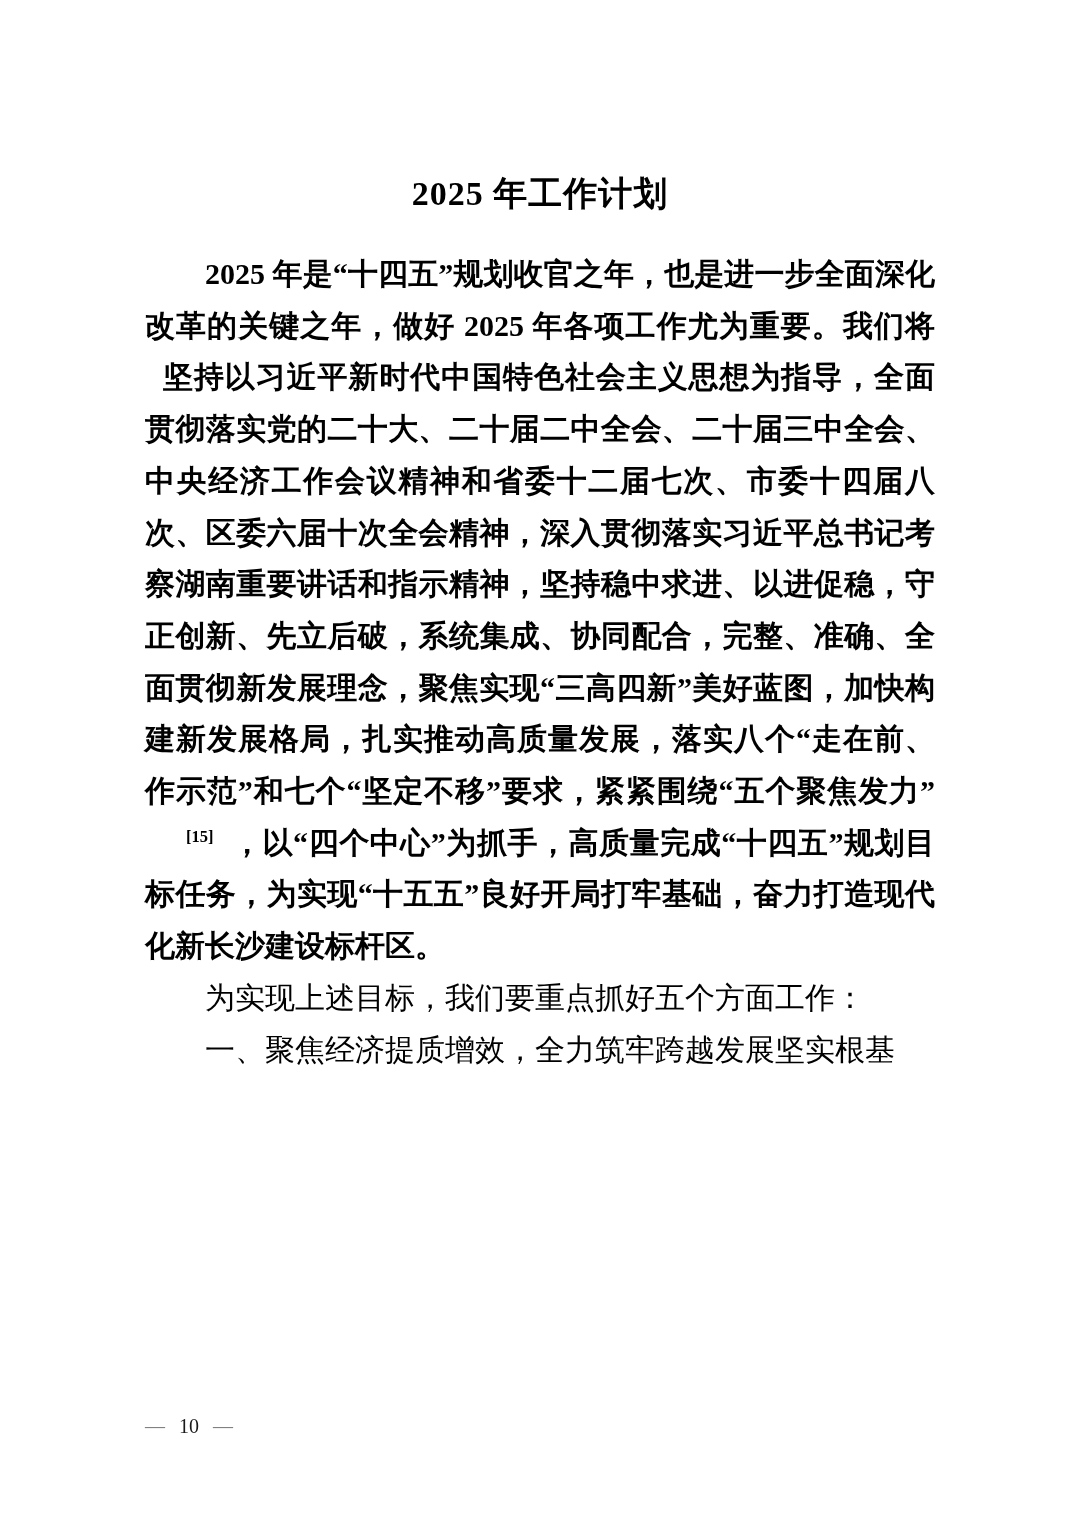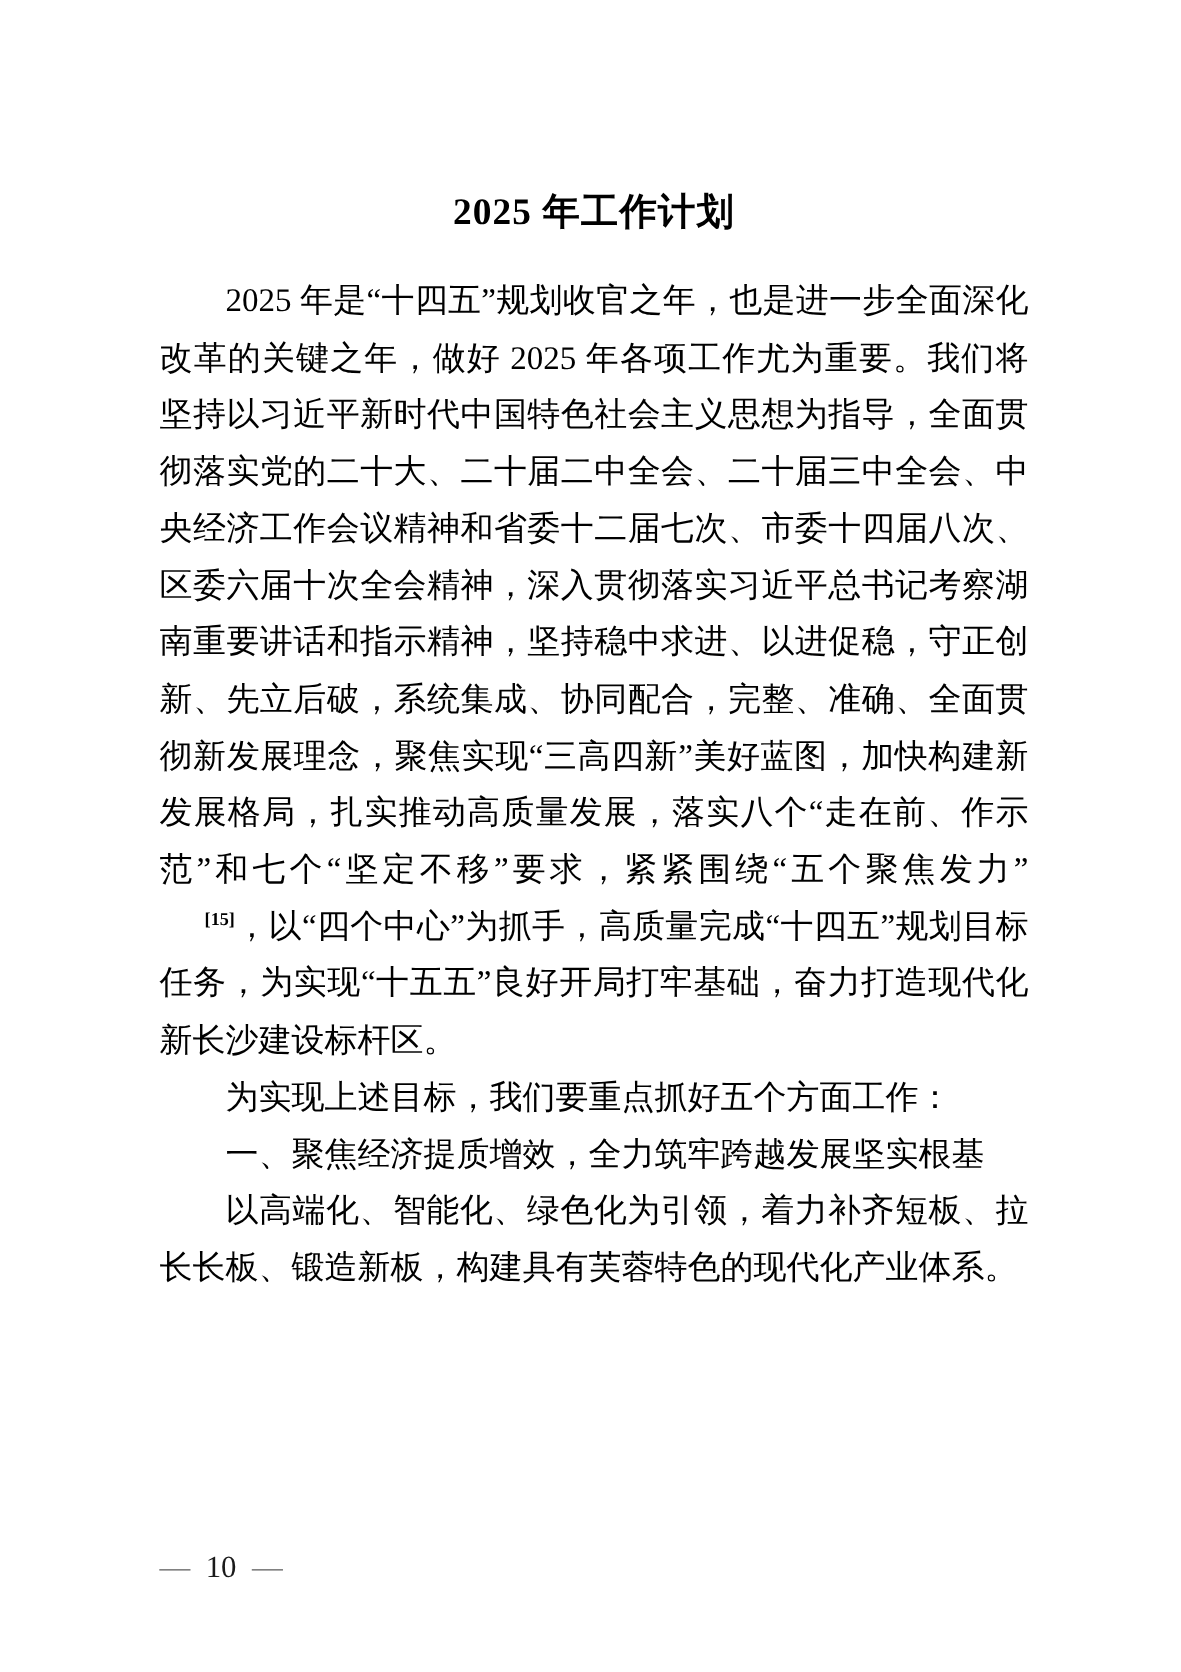--- a/index.html
+++ b/index.html
@@ -39,24 +39,25 @@
   p.body-para {
     margin: 0;
     font-size: 30px;
     line-height: 51.7px;
     text-align: justify;
     text-justify: inter-character;
     text-indent: 2em;
     font-family: "Liberation Serif", "DejaVu Serif", serif;
   }
   .seg-normal {
-    font-weight: 400;
+    font-weight: 700;
   }
   .seg-bold-kai {
-    font-weight: 400;
+    font-weight: 700;
+    margin-left: 18px;
   }
   sup.footnote-ref {
     font-size: 0.55em;
     line-height: 0;
     vertical-align: super;
     font-weight: 700;
     margin-left: 41px;
   }
   h2.section-heading {
     margin: 0;
@@ -64,21 +65,21 @@
     line-height: 51.7px;
     font-weight: 400;
     text-indent: 2em;
     text-align: justify;
     font-family: "Liberation Sans", "DejaVu Sans", sans-serif;
   }
   .page-footer {
     position: absolute;
     left: 145px;
     top: 1406px;
-    font-size: 28px;
+    font-size: 20px;
     line-height: 40px;
     font-family: "Liberation Serif", "DejaVu Serif", serif;
     color: #1a1a1a;
     white-space: pre;
   }
   .page-footer .dash {
     color: #7a7a7a;
     letter-spacing: 0;
   }
   .page-footer .num {
@@ -94,18 +95,17 @@
 
     <h1 class="doc-title">2025 年工作计划</h1>
 
     <p class="body-para"><span class="seg-normal">2025 年是“十四五”规划收官之年，也是进一步全面深化改革的关键之年，做好 2025 年各项工作尤为重要。我们将</span><span class="seg-bold-kai">坚持以习近平新时代中国特色社会主义思想为指导，全面贯彻落实党的二十大、二十届二中全会、二十届三中全会、中央经济工作会议精神和省委十二届七次、市委十四届八次、区委六届十次全会精神，深入贯彻落实习近平总书记考察湖南重要讲话和指示精神，坚持稳中求进、以进促稳，守正创新、先立后破，系统集成、协同配合，完整、准确、全面贯彻新发展理念，聚焦实现“三高四新”美好蓝图，加快构建新发展格局，扎实推动高质量发展，落实八个“走在前、作示范”和七个“坚定不移”要求，紧紧围绕“五个聚焦发力”</span><sup class="footnote-ref">[15]</sup><span class="seg-bold-kai">，以“四个中心”为抓手，高质量完成“十四五”规划目标任务，为实现“十五五”良好开局打牢基础，奋力打造现代化新长沙建设标杆区。</span></p>
 
 
     <p class="body-para">为实现上述目标，我们要重点抓好五个方面工作：</p>
 
     <h2 class="section-heading">一、聚焦经济提质增效，全力筑牢跨越发展坚实根基</h2>
 
-    <p class="body-para">以高端化、智能化、绿色化为引领，着力补齐短板、拉长长板、锻造新板，构建具有芙蓉特色的现代化产业体系。</p>
 
   </div>
 
   <div class="page-footer"><span class="dash">—</span><span class="num">10</span><span class="dash">—</span></div>
 </div>
 
 </body></html>

